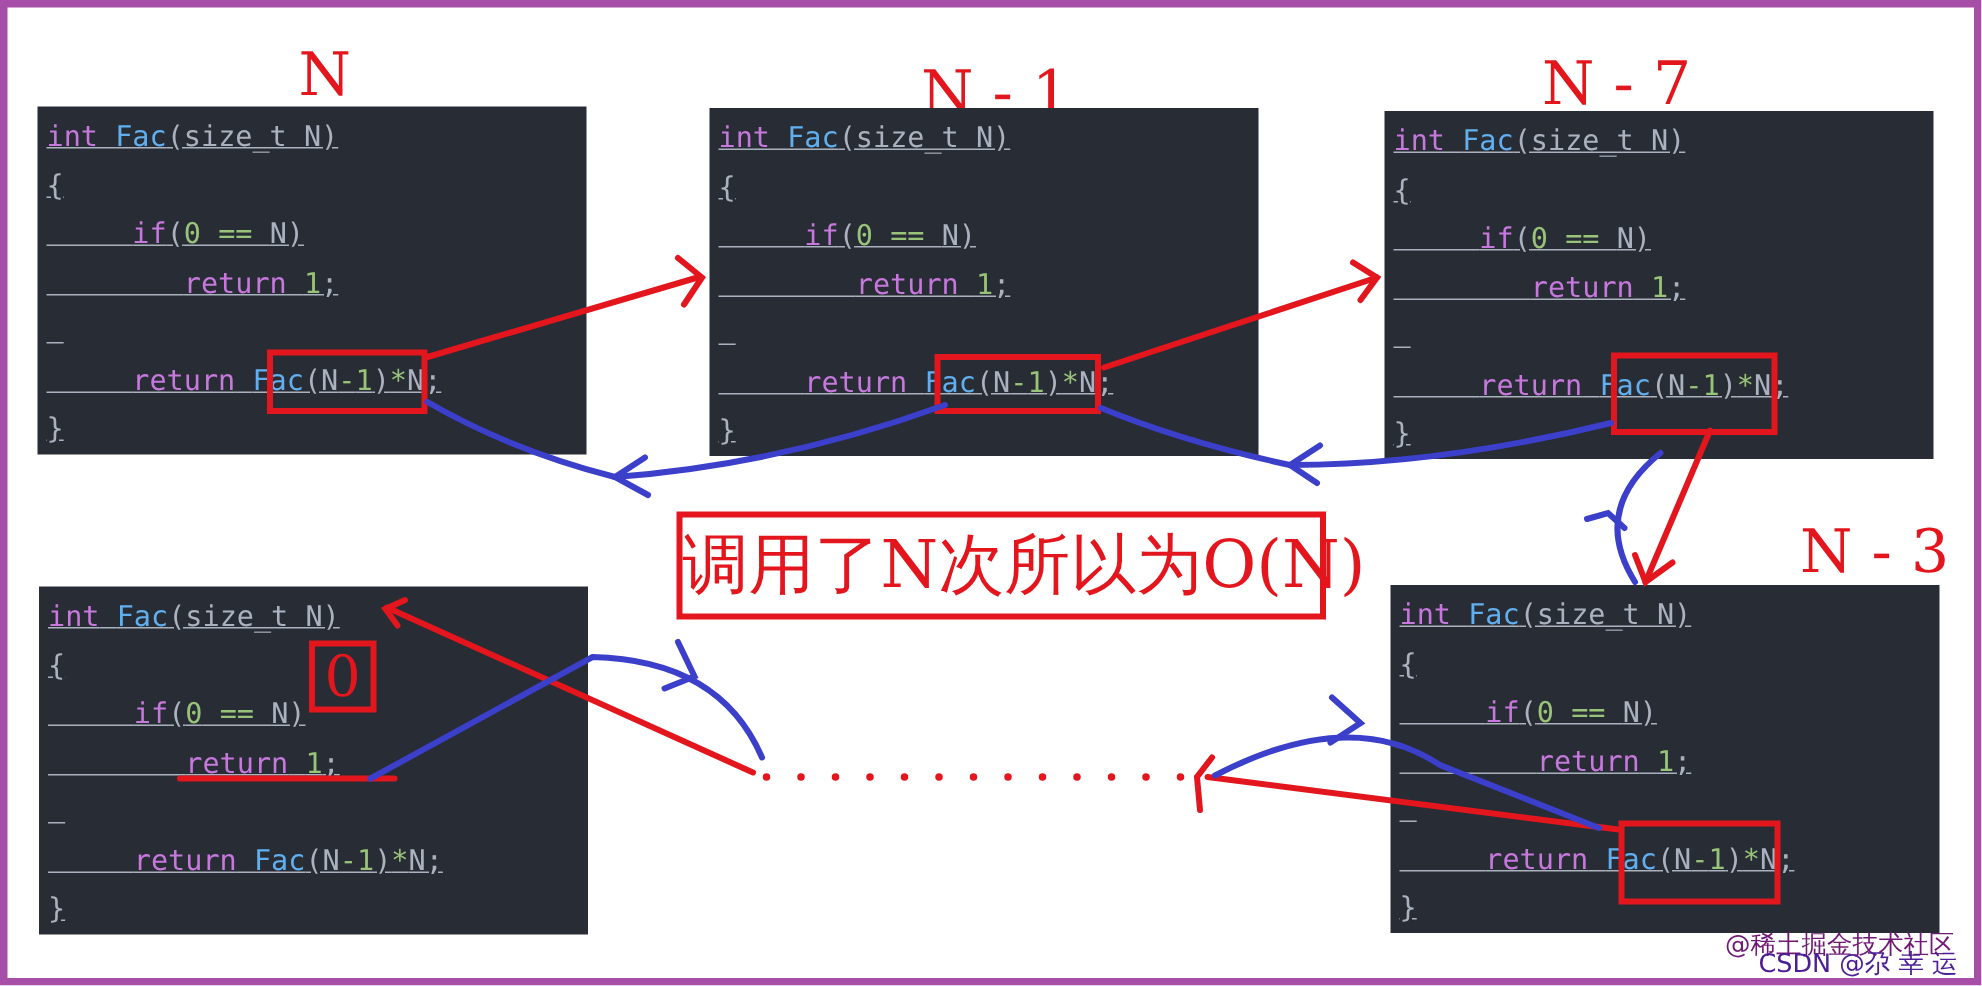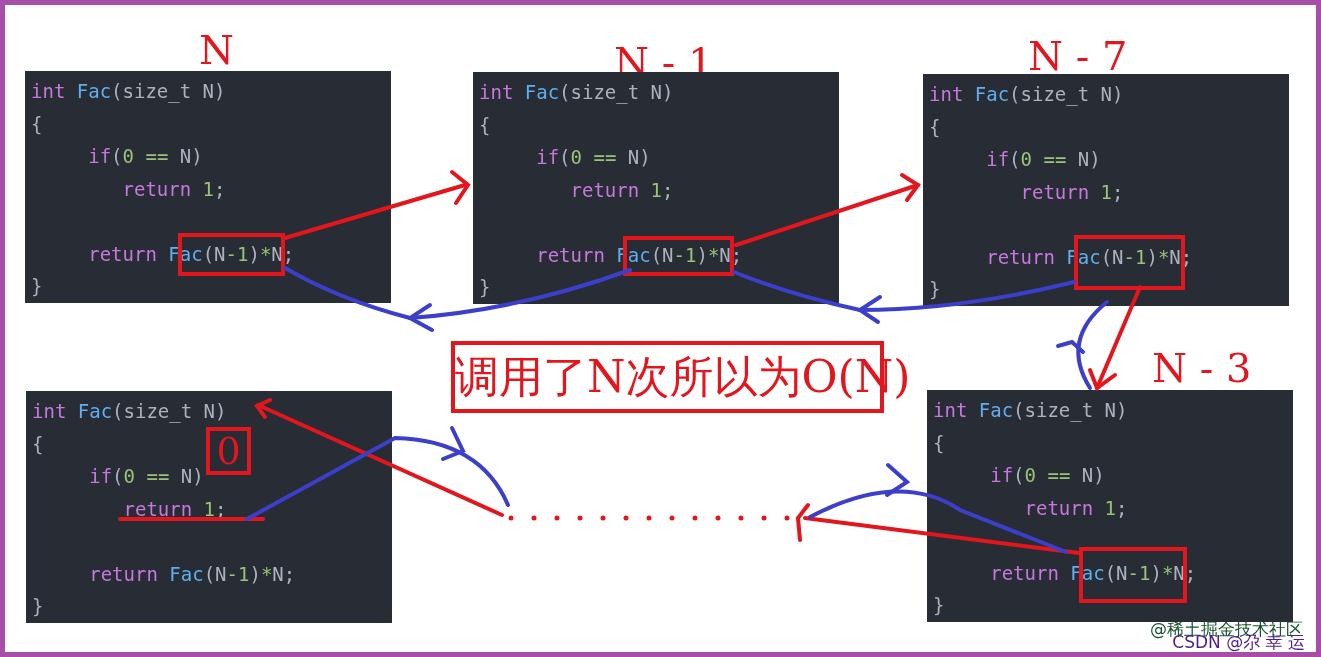--- a/index.html
+++ b/index.html
@@ -1,39 +1,39 @@
 <!DOCTYPE html>
 <html><head>
 <meta charset="utf-8">
 <style>
   html, body { margin:0; padding:0; }
   body { width:1321px; height:657px; position:relative; background:#ffffff; overflow:hidden; font-family:"DejaVu Sans Mono", monospace; }
   .frame { position:absolute; left:0; top:0; width:1321px; height:657px; box-sizing:border-box; border:5px solid #a74ea8; border-top-width:5px; }
   .code-box { position:absolute; background:#282c34; width:366px; height:232px; box-sizing:border-box; padding:4px 0 0 6px; }
-  .code-line { height:32.5px; line-height:32.5px; font-size:19px; color:#abb2bf; white-space:pre; font-family:"DejaVu Sans Mono", monospace; }
+  .code-line { height:32.5px; line-height:32.5px; font-size:19px; color:#abb2bf; white-space:pre; font-family:"DejaVu Sans Mono", monospace;text-decoration:underline; }
   .kw { color:#c678dd; }
   .fn { color:#61afef; }
   .num { color:#98c379; }
   .op { color:#98c379; }
   .label { position:absolute; color:#e3161d; font-family:"DejaVu Serif", serif; font-size:40px; line-height:1; white-space:pre; }
   .hl-box { position:absolute; border:4px solid #e3161d; box-sizing:border-box; }
   .summary { position:absolute; left:451px; top:341px; width:433px; height:72px; border:4px solid #e3161d; box-sizing:border-box; color:#e3161d; font-family:"DejaVu Serif", serif; font-size:44px; line-height:64px; text-align:center; white-space:nowrap; background:#fff; }
   .zero-box { position:absolute; left:206px; top:427px; width:45px; height:48px; border:4px solid #e3161d; box-sizing:border-box; color:#e3161d; font-family:"DejaVu Serif", serif; font-size:38px; line-height:40px; text-align:center; }
   svg.overlay { position:absolute; left:0; top:0; width:1321px; height:657px; pointer-events:none; }
-  .watermark { position:absolute; right:16px; color:#14532d; font-family:"DejaVu Sans", sans-serif; font-size:17px; white-space:nowrap; }
+  .watermark { position:absolute; right:16px; color:#701a75; font-family:"DejaVu Sans", sans-serif; font-size:17px; white-space:nowrap; }
 </style>
 </head>
 <body>
 
 <div class="frame"></div>
 
 <div class="label" style="left:199px;top:30px;">N</div>
 <div class="label" style="left:614px;top:42px;">N - 1</div>
 <div class="label" style="left:1028px;top:36px;">N - 7</div>
-<div class="label" style="left:1152px;top:348px;">N - 3</div>
+<div class="label" style="left:1200px;top:348px;">N - 3</div>
 
 <div class="code-box" style="left:25px;top:71px;">
   <div class="code-line"><span class="kw">int</span> <span class="fn">Fac</span><span>(size_t N)</span></div>
   <div class="code-line">{</div>
   <div class="code-line">     <span class="kw">if</span><span>(</span><span class="num">0</span><span class="op"> == </span><span>N)</span></div>
   <div class="code-line">        <span class="kw">return</span> <span class="num">1</span><span>;</span></div>
   <div class="code-line"> </div>
   <div class="code-line">     <span class="kw">return</span> <span class="fn">Fac</span><span>(N</span><span class="op">-</span><span class="num">1</span><span>)</span><span class="op">*</span><span>N;</span></div>
   <div class="code-line">}</div>
 </div>

